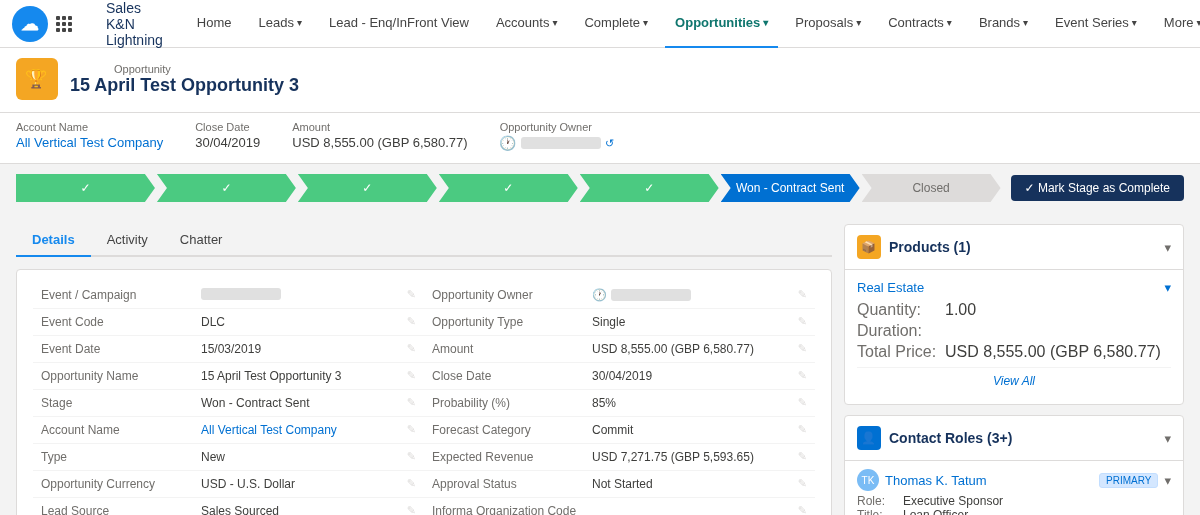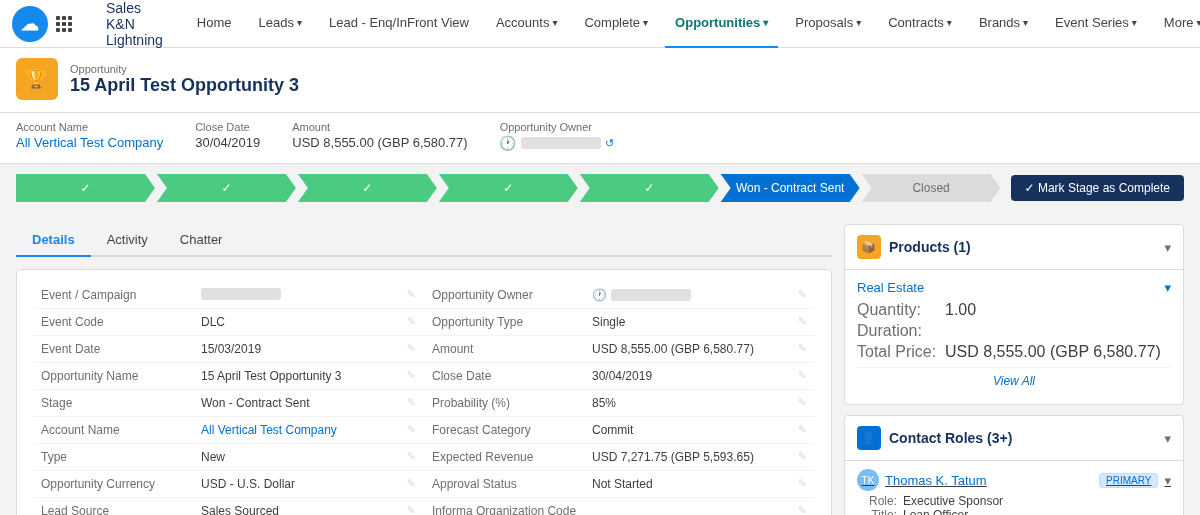--- a/index.html
+++ b/index.html
@@ -62,21 +62,21 @@
       display: flex;
       align-items: center;
       justify-content: space-between;
     }
     .opp-header-left { display: flex; align-items: center; gap: 12px; }
     .opp-icon {
       width: 42px; height: 42px; background: #f4a623;
       border-radius: 6px; display: flex; align-items: center; justify-content: center;
       color: white; font-size: 18px;
     }
-    .opp-title-block .opp-label { font-size: 11px; color: #706e6b; }
+    .opp-title-block .opp-label { font-size: 11px; color: #706e6b; margin-left: 44px; }
     .opp-title-block .opp-title { font-size: 18px; font-weight: 600; color: #16325c; }
     .opp-actions { display: flex; align-items: center; gap: 6px; }
     .btn {
       padding: 5px 12px; border-radius: 4px; font-size: 12px; cursor: pointer;
       border: 1px solid #dddbda; background: #fff; color: #444; white-space: nowrap;
     }
     .btn-follow { display: flex; align-items: center; gap: 4px; }
     .btn-primary { background: #0070d2; color: white; border-color: #0070d2; }
 
     
@@ -181,26 +181,26 @@
     .panel-card-icon.blue { background: #0070d2; }
     .panel-card-title { font-size: 14px; font-weight: 600; color: #16325c; }
     .panel-card-body { padding: 10px 12px; }
     .product-item-name { color: #0070d2; font-size: 13px; cursor: pointer; display: flex; justify-content: space-between; align-items: center; margin-bottom: 6px; }
     .product-detail-row { display: flex; gap: 8px; font-size: 16px; margin-bottom: 3px; }
     .product-detail-label { color: #706e6b; width: 80px; }
     .view-all-link { color: #0070d2; font-size: 12px; cursor: pointer; text-align: center; padding: 6px 0; border-top: 1px solid #f3f3f3; margin-top: 6px; font-style: italic; }
 
     
     .contact-item { padding: 8px 12px; border-bottom: 1px solid #f3f3f3; }
-    .contact-name-row { display: flex; align-items: center; gap: 20px; margin-bottom: 3px; justify-content: space-between; text-decoration: underline; }
+    .contact-name-row { display: flex; align-items: center; gap: 20px; margin-bottom: 3px; justify-content: space-between; }
     .contact-name { color: #0070d2; font-size: 13px; cursor: pointer; display: flex; align-items: center; gap: 6px; }
     .contact-avatar { width: 22px; height: 22px; border-radius: 50%; background: #7abcf5; display: flex; align-items: center; justify-content: center; font-size: 10px; color: white; }
     .badge-primary { background: #d4e7ff; color: #0070d2; font-size: 10px; padding: 1px 6px; border-radius: 3px; border: 1px solid #c2deff; }
     .contact-detail { font-size: 12px; color: #3e3e3c; display: flex; gap: 6px; }
-    .contact-detail-label { color: #706e6b; width: 40px; text-align: right; }
+    .contact-detail-label { color: #706e6b; width: 40px; }
     .blurred { background: #e0e0e0; border-radius: 3px; color: transparent; display: inline-block; min-width: 80px; height: 12px; }
   </style>
 </head>
 <body>
 
 <div class="top-nav">
   <div class="cloud-logo">☁</div>
   <div style="display:flex;align-items:center;gap:4px;margin-right:8px;">
     <div style="display:grid;grid-template-columns:1fr 1fr 1fr;gap:2px;width:14px;">
       <div style="width:4px;height:4px;background:#444;border-radius:1px;"></div>

